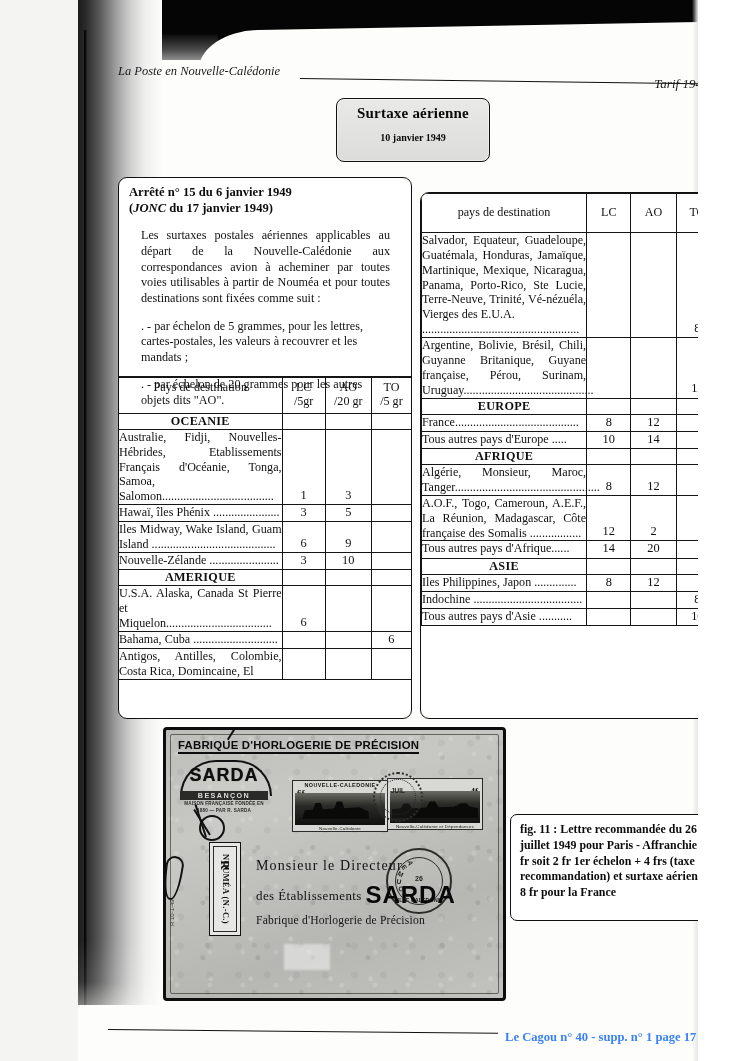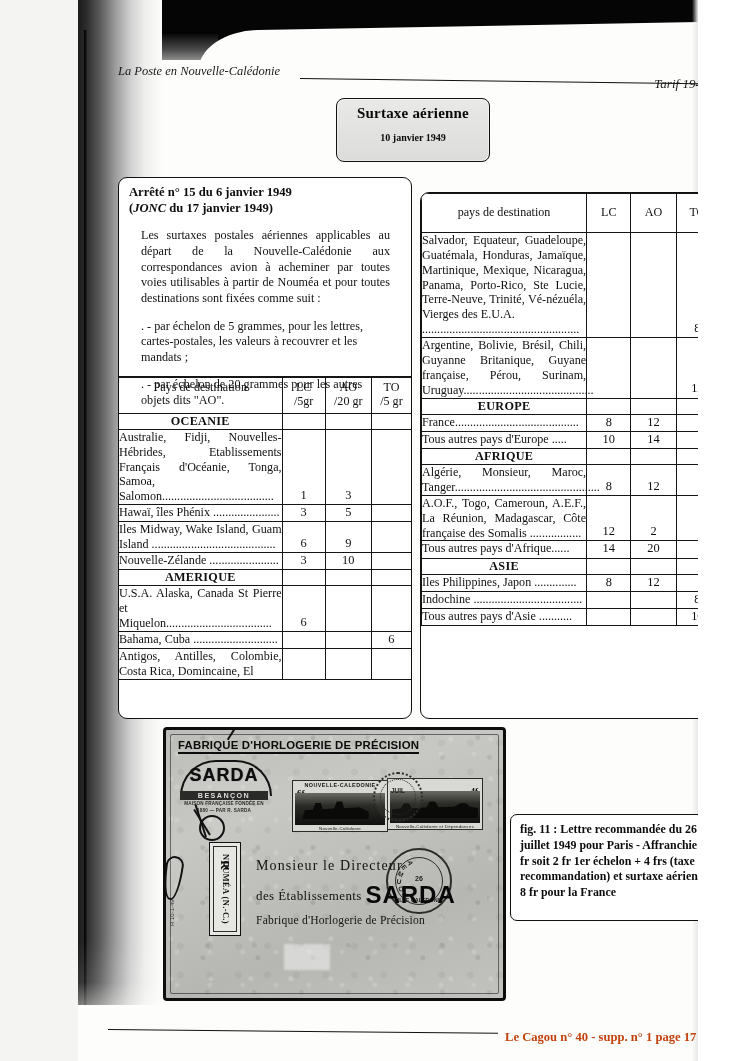--- a/index.html
+++ b/index.html
@@ -510,21 +510,21 @@
     width: 390px; height: 0;
     border-top: 1.4px solid #111;
     transform: rotate(0.55deg);
     transform-origin: left center;
   }
   .foot-text {
     position: absolute;
     left: 505px; top: 1030px;
     font-weight: bold;
     font-size: 12.6px;
-    color: #c2410c;
+    color: #3b82f6;
     white-space: nowrap;
   }
 </style>
 </head>
 <body>
 
 <div id="page">
 
   <div class="scan-white-margin"></div>
   <div class="scan-top-black"></div>

